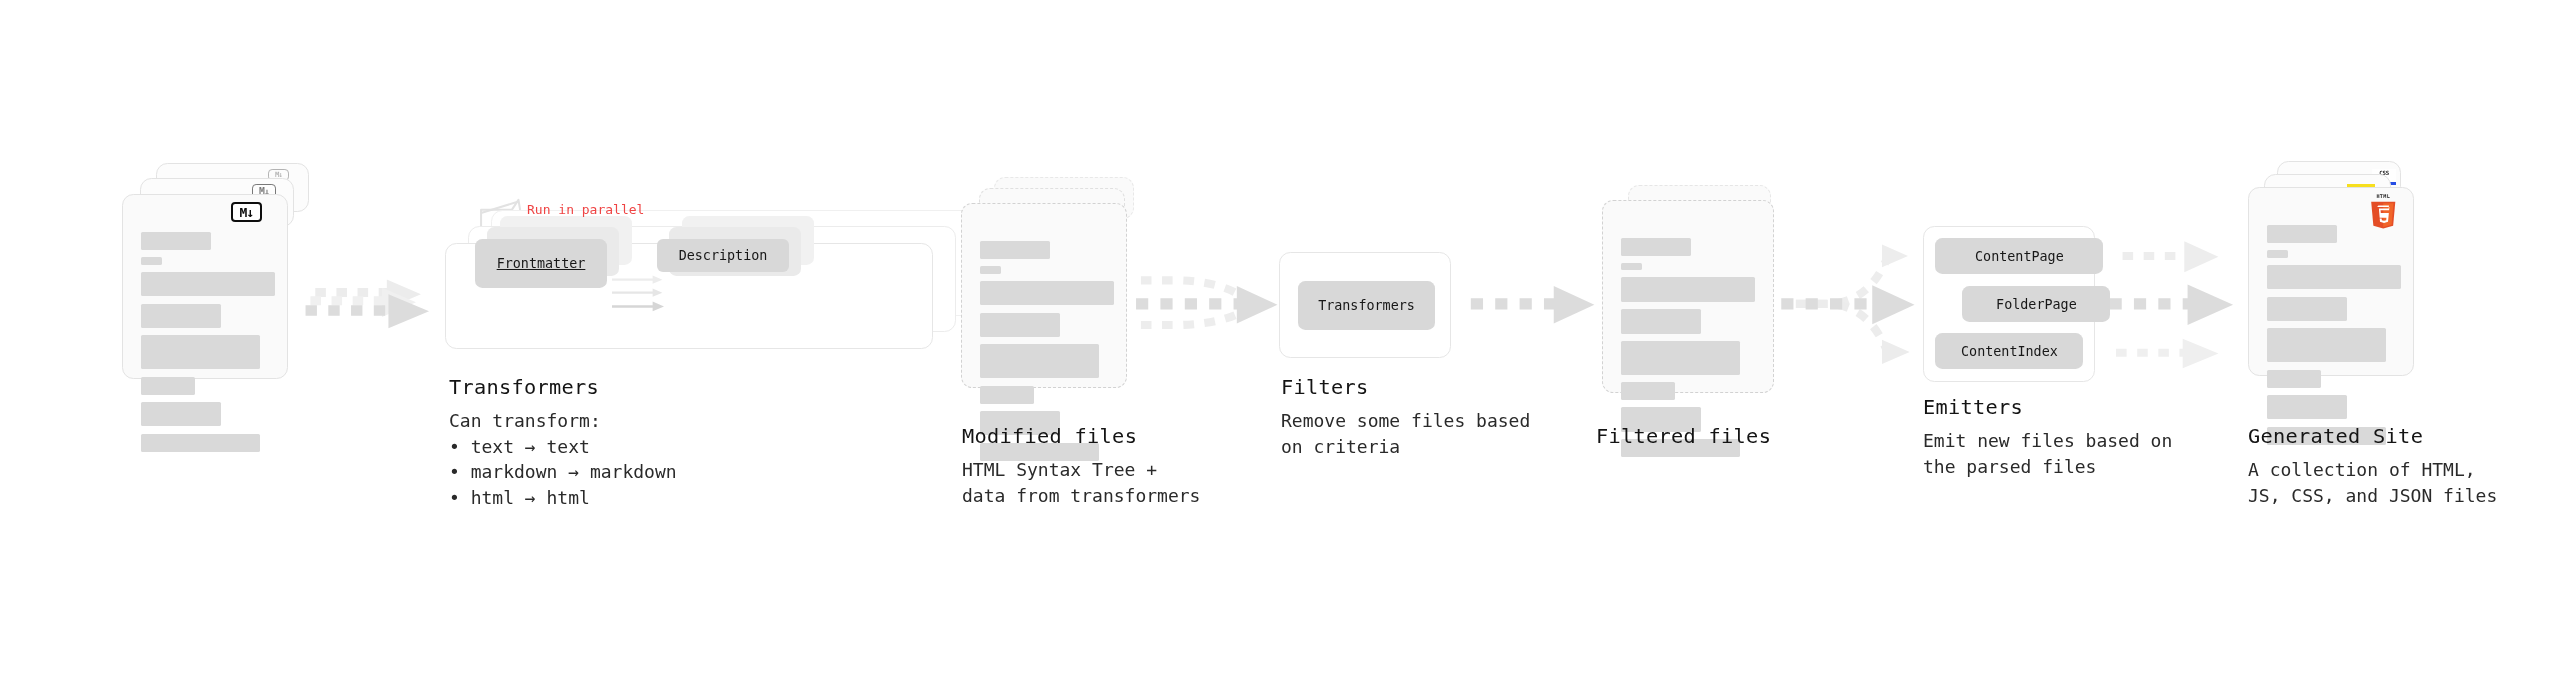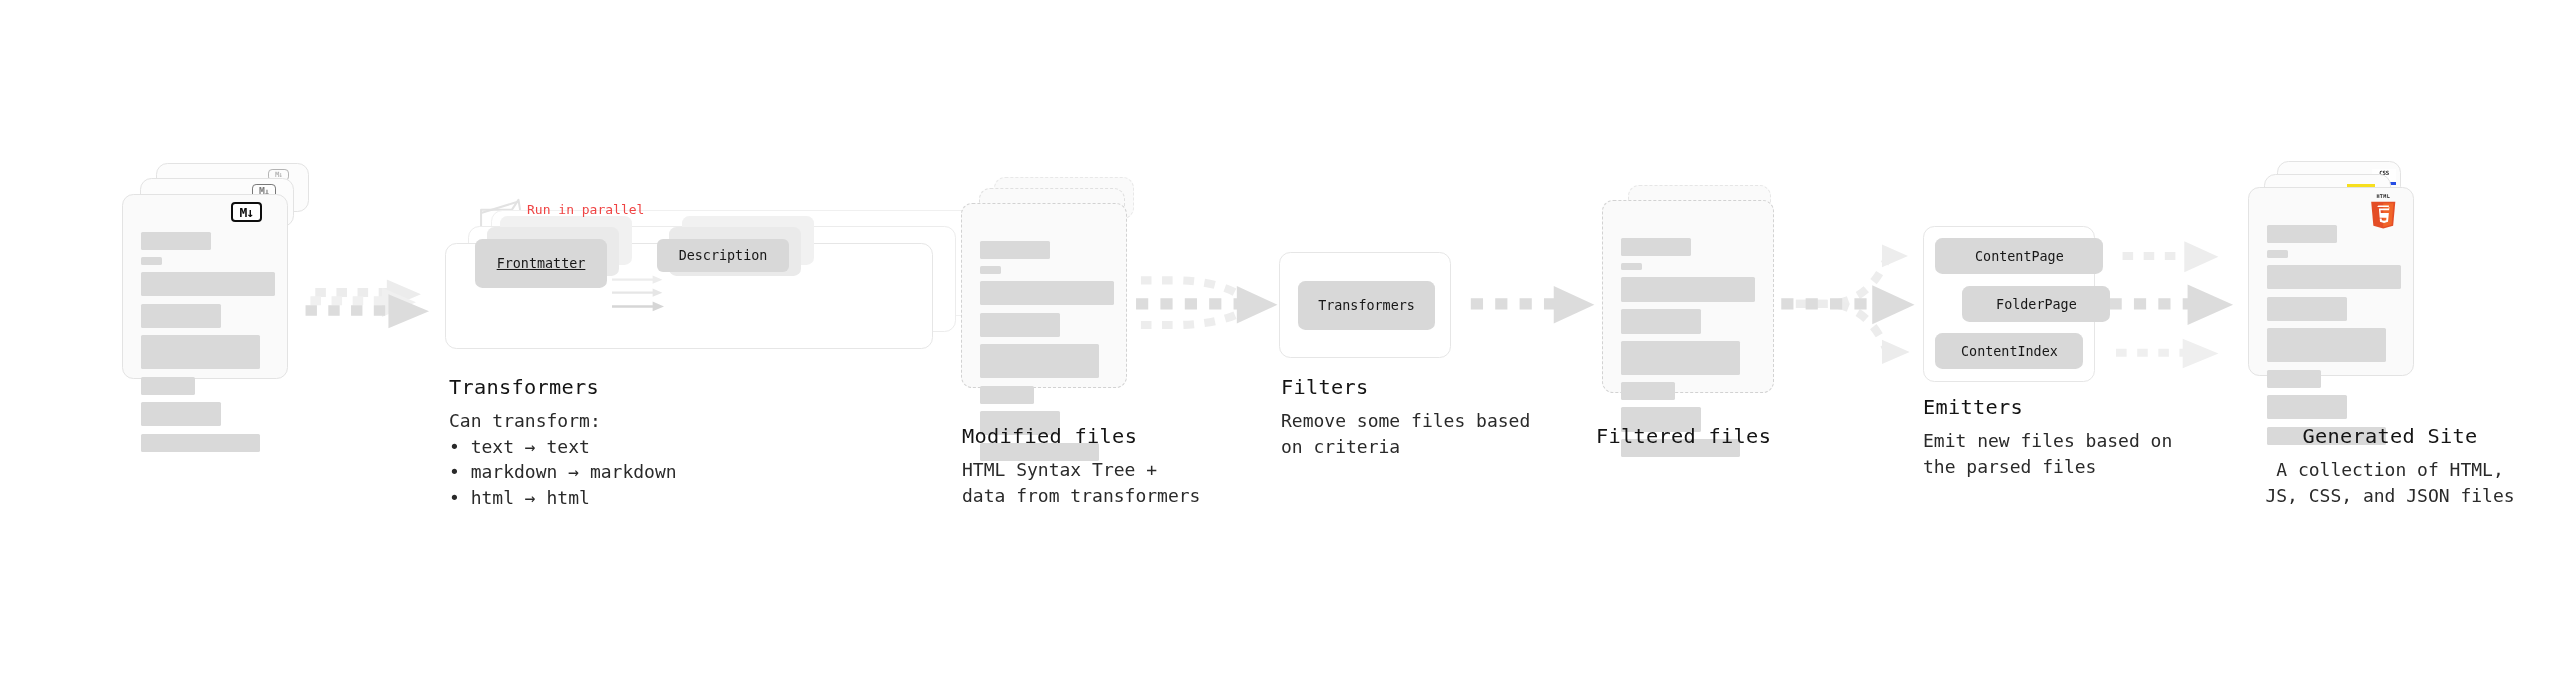--- a/index.html
+++ b/index.html
@@ -366,20 +366,20 @@
     <svg class="html5-badge" viewBox="0 0 40 46" style="left:119px; top:31px;">
       <text x="20" y="8" font-family="DejaVu Sans Mono, monospace" font-size="6.4" font-weight="bold" fill="#1a1a1a" text-anchor="middle" letter-spacing="0.4">HTML</text>
       <path d="M5,12 L35,12 L32.3,42 L20,45.5 L7.7,42 Z" fill="#e44d26"></path>
       <path d="M20,14 L32.7,14 L30.4,40.6 L20,43.6 Z" fill="#f16529"></path>
       <path d="M12.4,18.5 h15.2 l-0.35,4.1 h-10.6 l0.3,3.4 h10.0 l-1.0,11.0 l-5.0,1.4
                l-5.0,-1.4 l-0.35,-3.9 h2.45 l0.18,2.05 l2.72,0.74 l2.72,-0.74
                l0.29,-3.2 h-8.4 l-1.0,-11.3 h12.2 l0.35,-3.8 h-13.2 Z" fill="#ffffff"></path>
     </svg>
   </div>
 
-  <div class="caption" style="left:2248px; top:424px; width:284px;text-align:center;">
+  <div class="caption" style="left:2248px; top:424px; width:284px;">
     <div class="title">Generated Site</div>
     <div class="sub">A collection of HTML,
 JS, CSS, and JSON files</div>
   </div>
 
 </div>
 
 
 </body></html>

